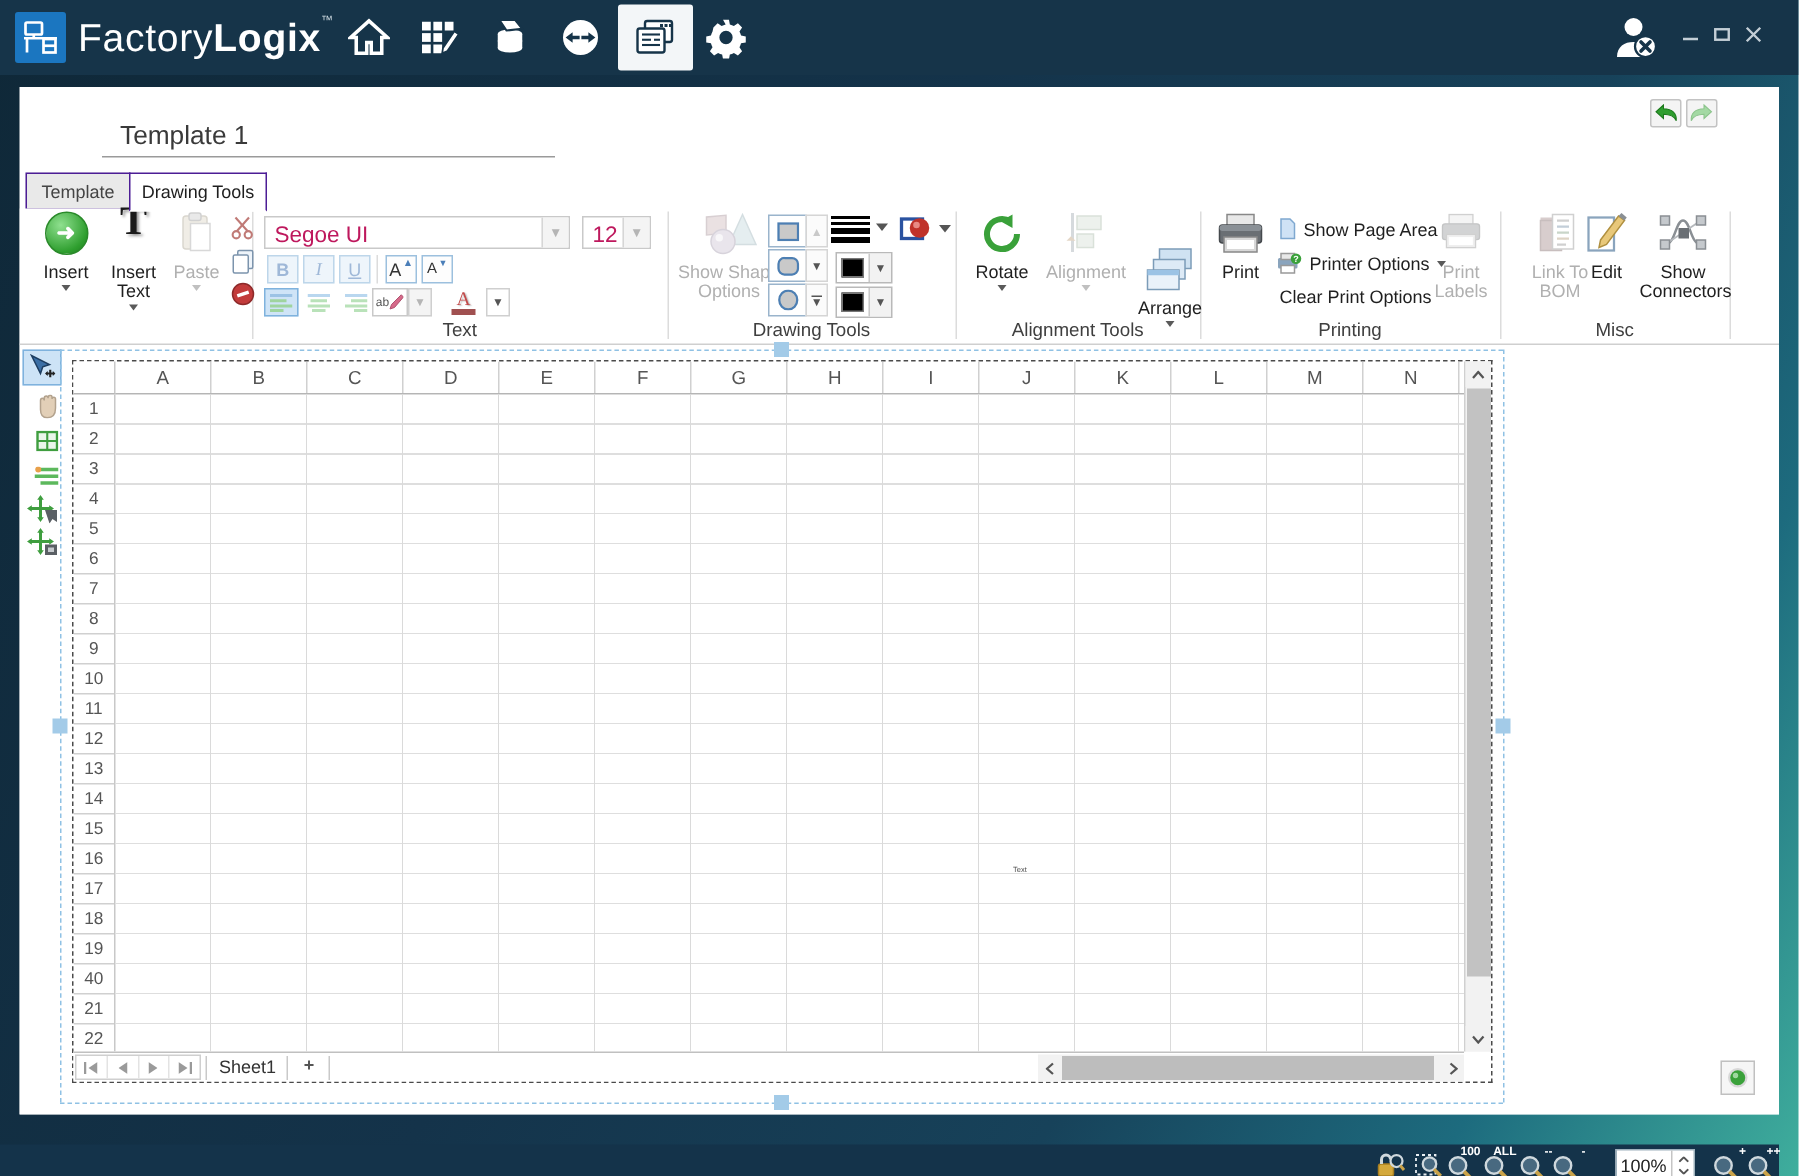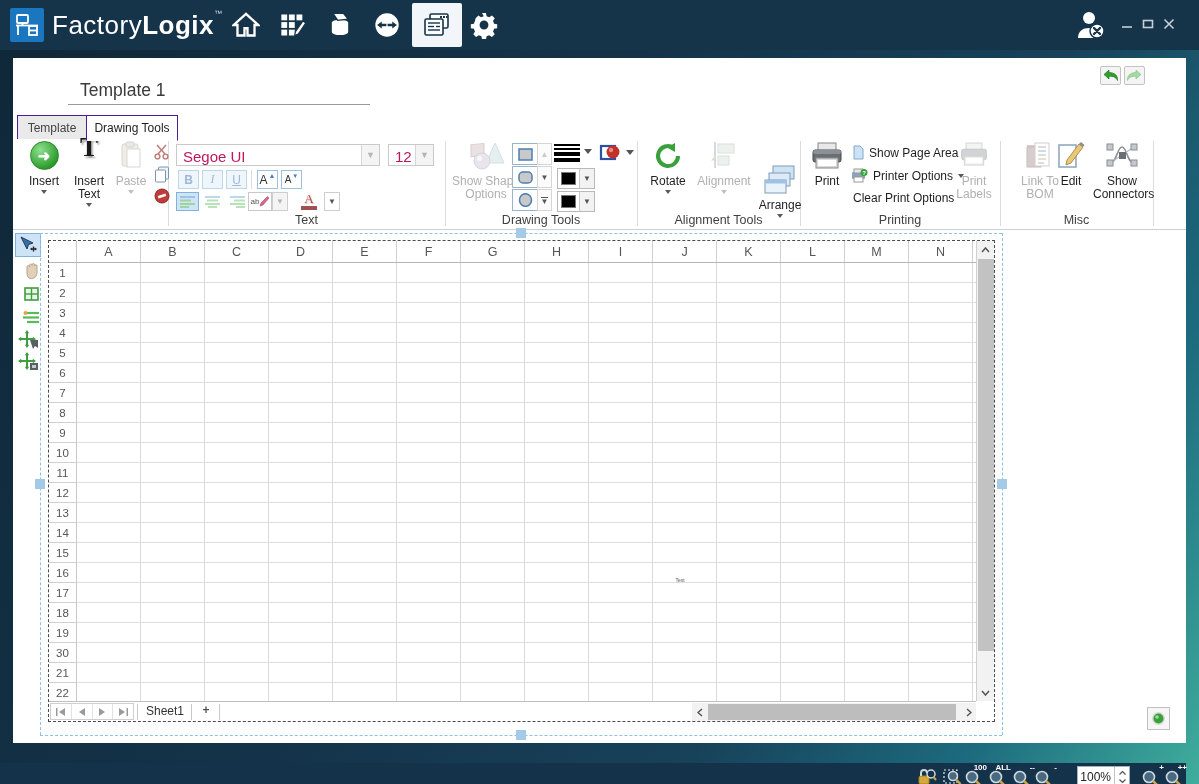--- a/index.html
+++ b/index.html
@@ -632,21 +632,21 @@
           <div class="rowh">10</div>
           <div class="rowh">11</div>
           <div class="rowh">12</div>
           <div class="rowh">13</div>
           <div class="rowh">14</div>
           <div class="rowh">15</div>
           <div class="rowh">16</div>
           <div class="rowh">17</div>
           <div class="rowh">18</div>
           <div class="rowh">19</div>
-          <div class="rowh">30</div>
+          <div class="rowh">40</div>
           <div class="rowh">21</div>
           <div class="rowh">22</div>
         </div>
       <div class="abs gridarea"></div>
       <div class="abs textobj" style="left:620px; top:336px; width:22px; text-align:center;">Text</div>
 
       <div class="abs vscroll">
         <div class="abs scrbtn" style="left:0; top:0; width:17px; height:17px;">
             <svg width="9" height="6">
               <polyline points="1,5 4.5,1 8,5" fill="none" stroke="#555" stroke-width="1.5"></polyline>

